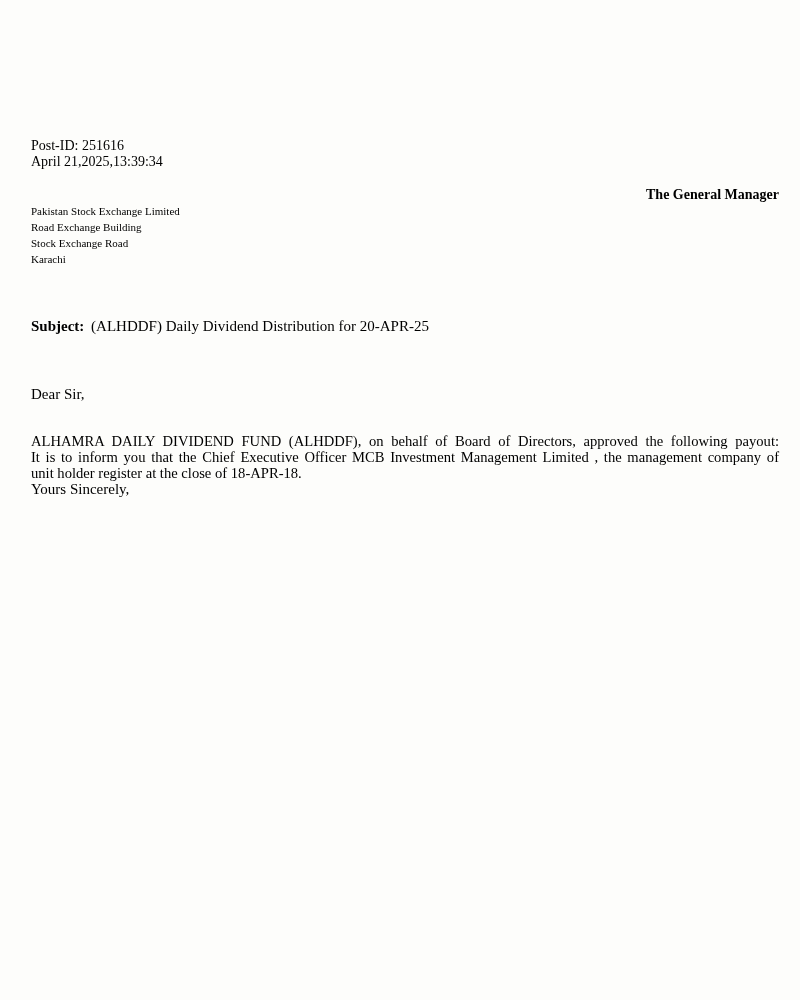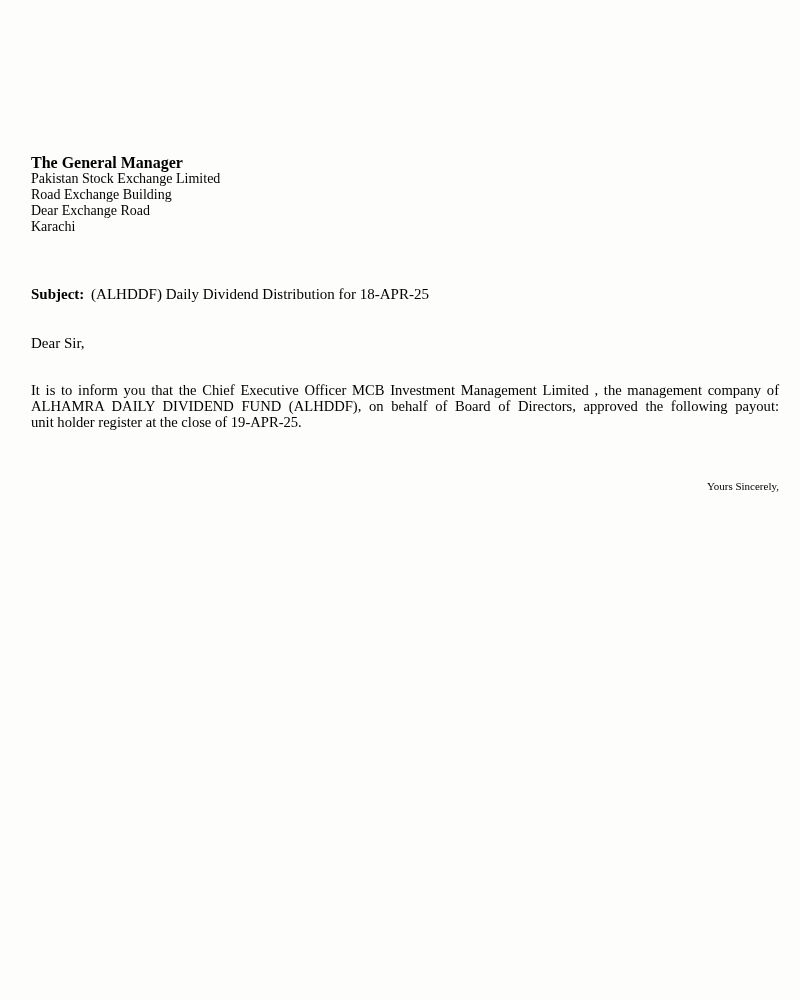--- a/index.html
+++ b/index.html
@@ -28,84 +28,87 @@
     line-height: 16px;
   }
   .meta-line {
     font-size: 14px;
     line-height: 16px;
   }
   .recipient-block {
     margin-top: 17px;
   }
   .recipient-name {
-    font-size: 16px;
+    font-size: 14px;
     font-weight: bold;
     line-height: 16px;
+    text-align: right;
   }
   .address-line {
-    font-size: 14px;
+    font-size: 11px;
     line-height: 16px;
   }
   .subject-line {
     margin-top: 51px;
     font-size: 15px;
     line-height: 16px;
   }
   .subject-label {
     font-weight: bold;
     margin-right: 0.45em;
     text-align: center;
   }
   .salutation {
-    margin-top: 33px;
+    margin-top: 52px;
     font-size: 15px;
     line-height: 16px;
   }
   .body-block {
     margin-top: 31px;
   }
   .body-line {
     font-size: 14.6px;
     line-height: 16px;
     text-align: justify;
     text-align-last: justify;
   }
   .body-line.last {
     text-align: left;
     text-align-last: left;
   }
   .closing {
-    margin-top: 48px;
-    font-size: 11px;
+    font-size: 15px;
     line-height: 16px;
-    text-align: right;
   }
 </style>
 </head>
 <body>
 
 <div class="doc">
   <div class="content">
 
+    <div class="meta-block">
+      <div class="meta-line">Post-ID: 251616</div>
+      <div class="meta-line">April 21,2025,13:39:34</div>
+    </div>
 
     <div class="recipient-block">
       <div class="recipient-name">The General Manager</div>
       <div class="address-line">Pakistan Stock Exchange Limited</div>
       <div class="address-line">Road Exchange Building</div>
-      <div class="address-line">Dear Exchange Road</div>
+      <div class="address-line">Stock Exchange Road</div>
       <div class="address-line">Karachi</div>
     </div>
 
-    <div class="subject-line"><span class="subject-label">Subject:</span><span>(ALHDDF) Daily Dividend Distribution for 18-APR-25</span></div>
+    <div class="subject-line"><span class="subject-label">Subject:</span><span>(ALHDDF) Daily Dividend Distribution for 20-APR-25</span></div>
 
     <div class="salutation">Dear Sir,</div>
 
     <div class="body-block">
+      <div class="body-line">ALHAMRA DAILY DIVIDEND FUND (ALHDDF), on behalf of Board of Directors, approved the following payout:</div>
       <div class="body-line">It is to inform you that the Chief Executive Officer MCB Investment Management Limited , the management company of</div>
-      <div class="body-line">ALHAMRA DAILY DIVIDEND FUND (ALHDDF), on behalf of Board of Directors, approved the following payout:</div>
-      <div class="body-line last">unit holder register at the close of 19-APR-25.</div>
+      <div class="body-line last">unit holder register at the close of 18-APR-18.</div>
     </div>
 
     <div class="closing">Yours Sincerely,</div>
 
   </div>
 </div>
 
 </body></html>

